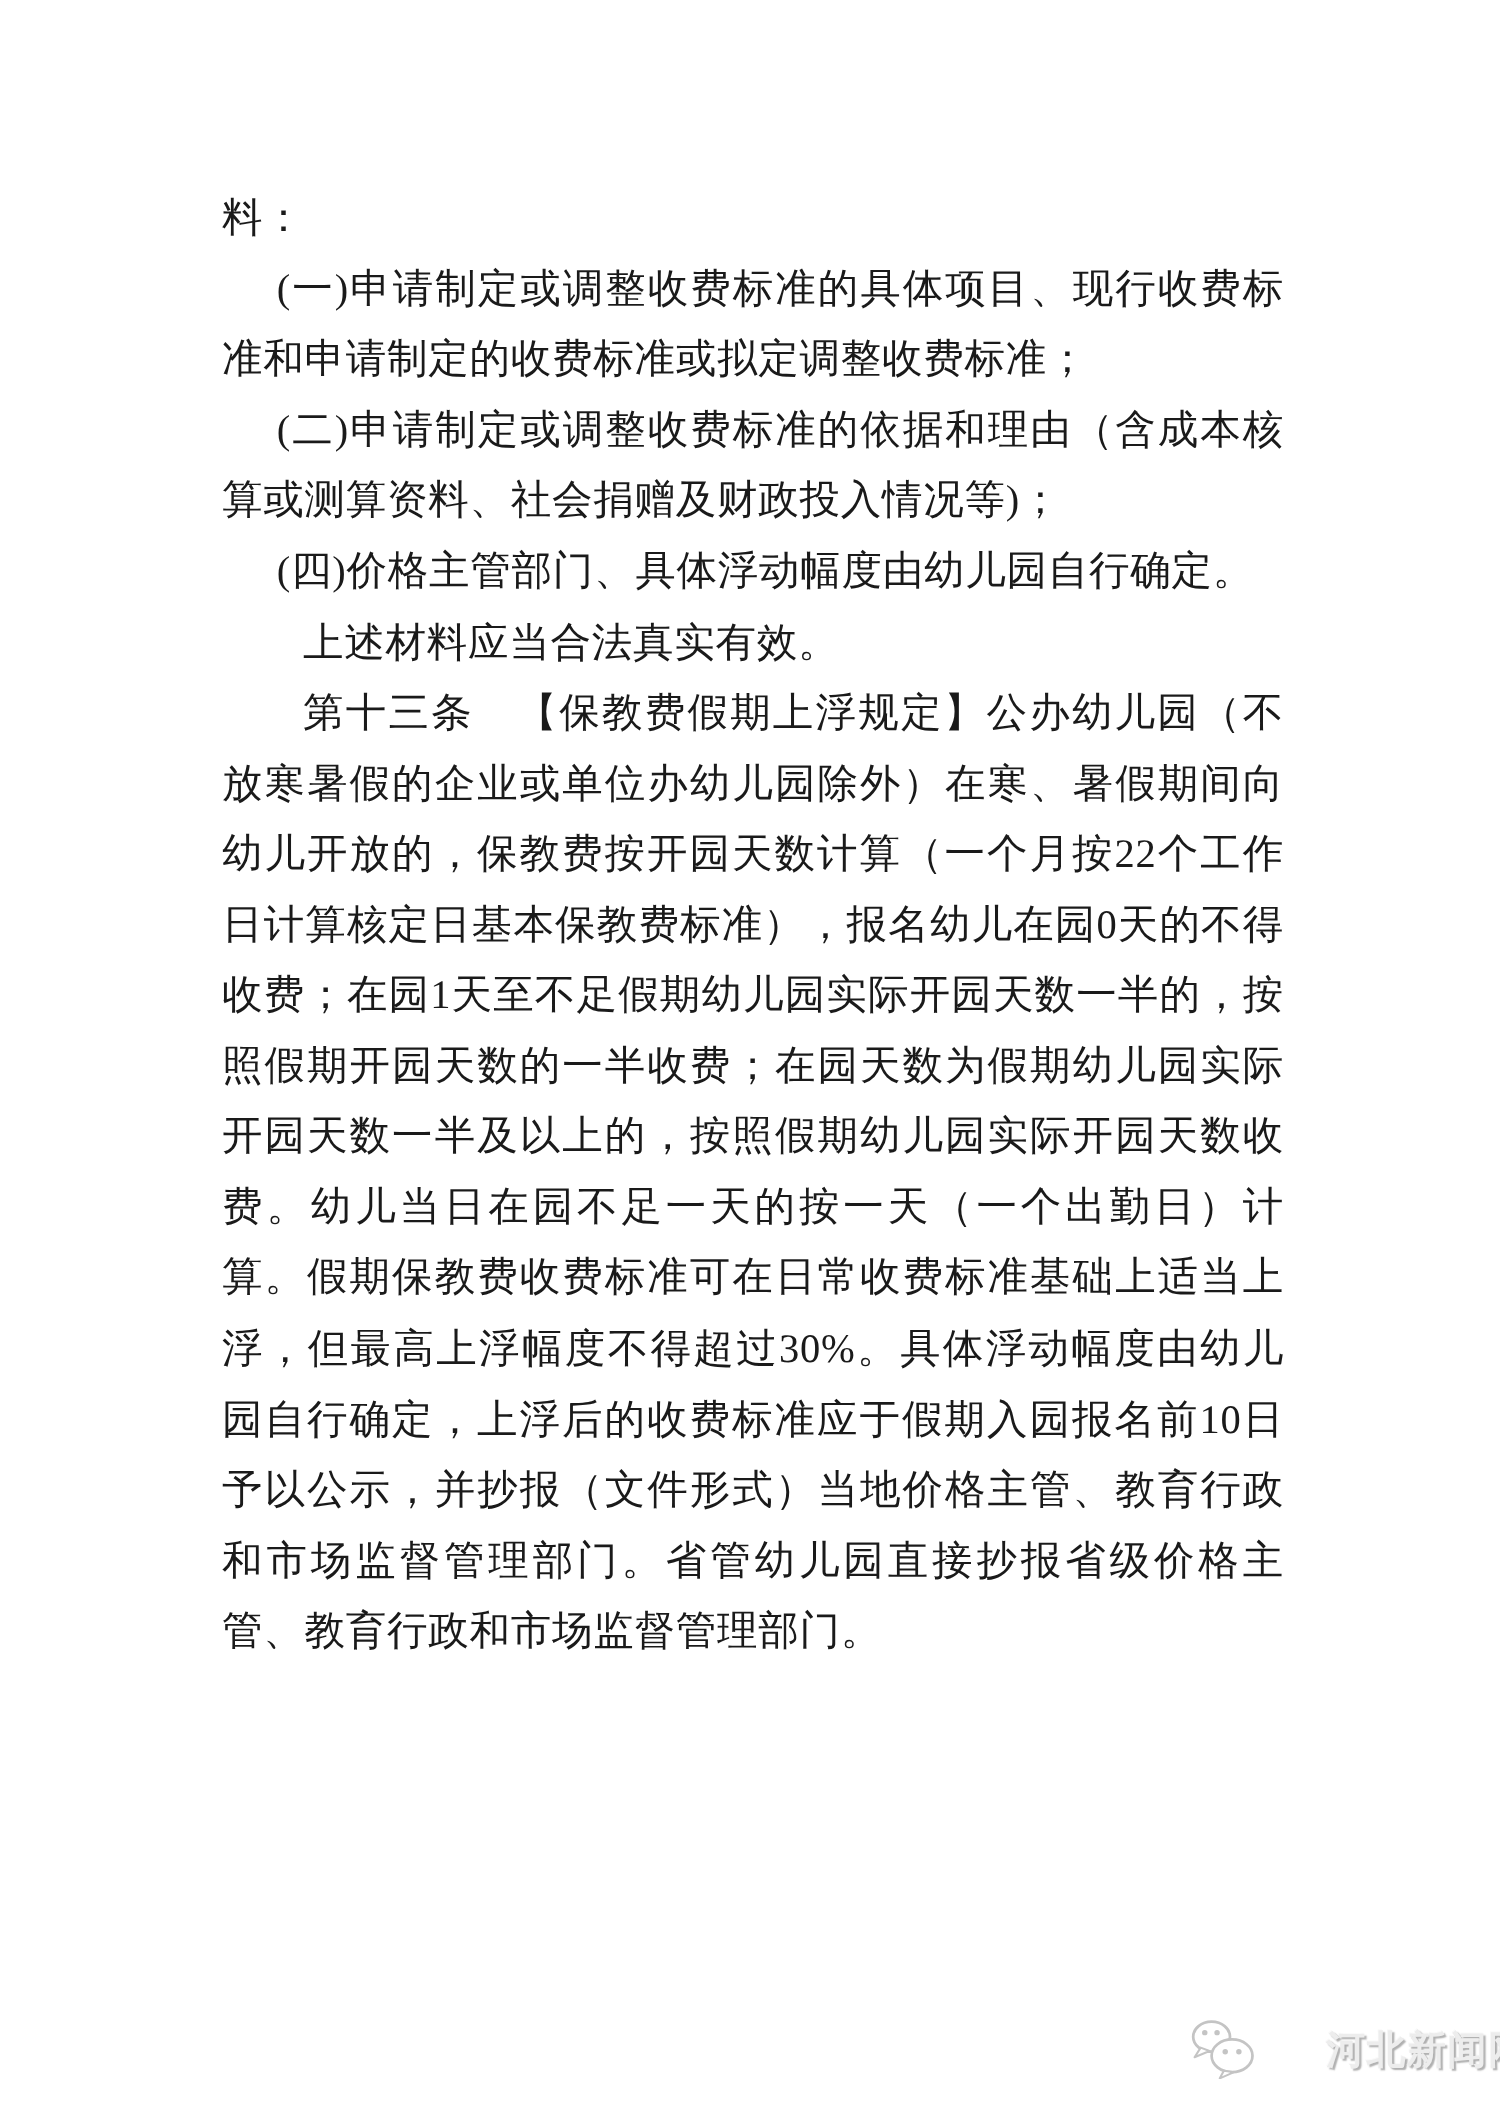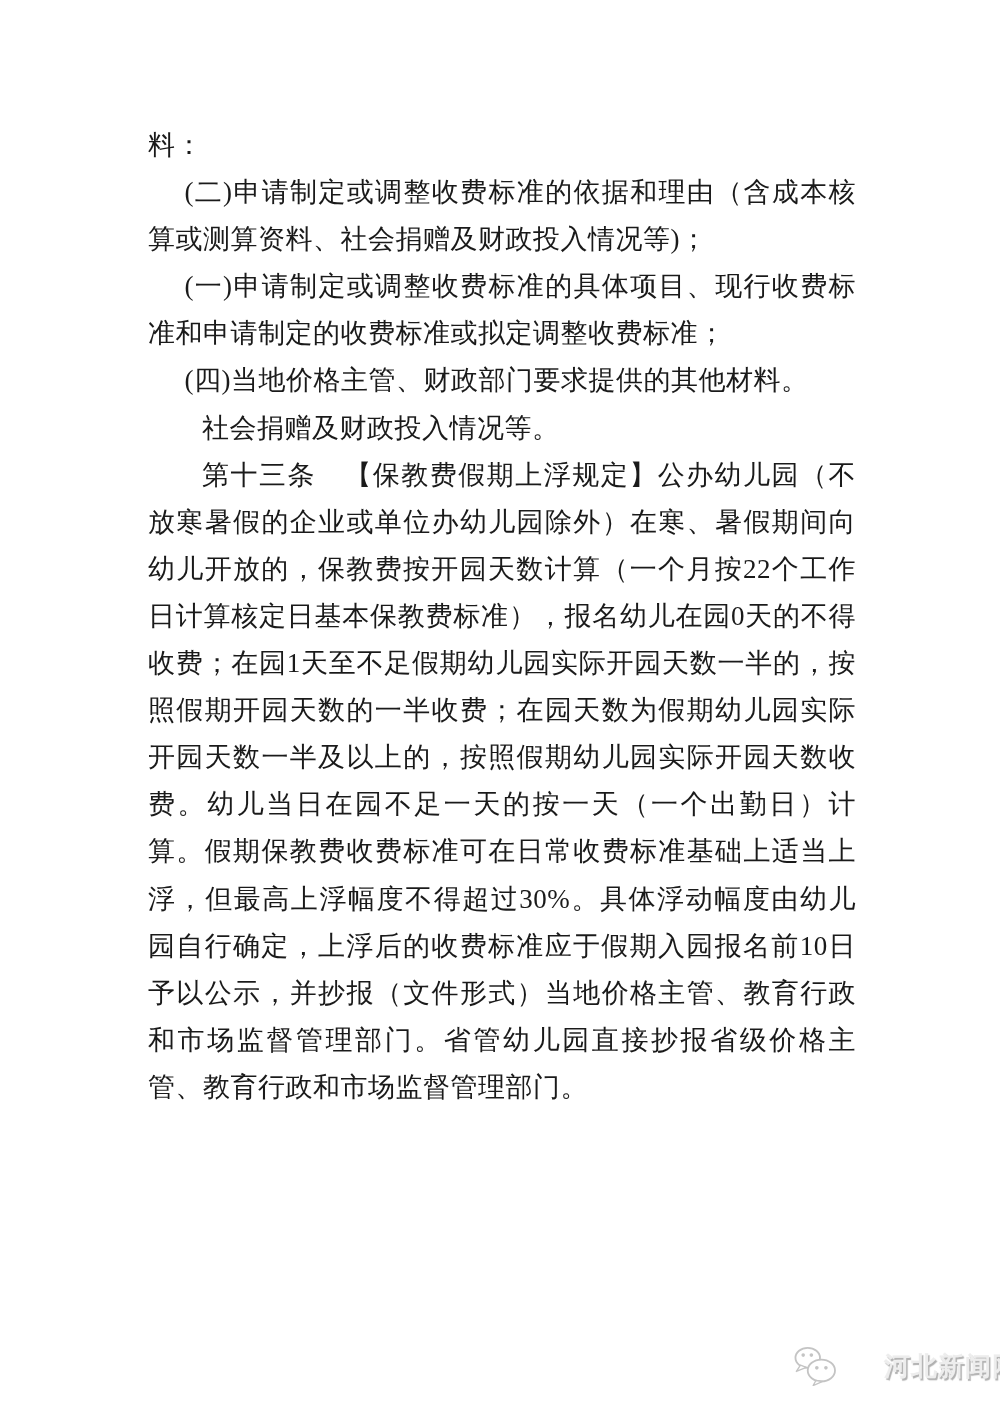--- a/index.html
+++ b/index.html
@@ -60,24 +60,24 @@
   }
   .watermark svg { display: block; }
 </style>
 </head>
 <body>
 
 <div class="page">
 
   <div class="doc">
       <p class="para indent-none"><span class="run">料：</span></p>
+      <p class="para indent-list"><span class="run">(一)申请制定或调整收费标准的具体项目、现行收费标准和申请制定的收费标准或拟定调整收费标准；</span></p>
       <p class="para indent-list"><span class="run">(二)申请制定或调整收费标准的依据和理由（含成本核算或测算资料、社会捐赠及财政投入情况等)；</span></p>
-      <p class="para indent-list"><span class="run">(一)申请制定或调整收费标准的具体项目、现行收费标准和申请制定的收费标准或拟定调整收费标准；</span></p>
-      <p class="para indent-list"><span class="run">(四)当地价格主管、财政部门要求提供的其他材料。</span></p>
-      <p class="para indent-normal"><span class="run">社会捐赠及财政投入情况等。</span></p>
+      <p class="para indent-list"><span class="run">(四)价格主管部门、具体浮动幅度由幼儿园自行确定。</span></p>
+      <p class="para indent-normal"><span class="run">上述材料应当合法真实有效。</span></p>
       <p class="para indent-normal"><span class="run bold">第十三条　【保教费假期上浮规定】</span><span class="run">公办幼儿园（不放寒暑假的企业或单位办幼儿园除外）在寒、暑假期间向幼儿开放的，保教费按开园天数计算（一个月按22个工作日计算核定日基本保教费标准），报名幼儿在园0天的不得收费；在园1天至不足假期幼儿园实际开园天数一半的，按照假期开园天数的一半收费；在园天数为假期幼儿园实际开园天数一半及以上的，按照假期幼儿园实际开园天数收费。幼儿当日在园不足一天的按一天（一个出勤日）计算。假期保教费收费标准可在日常收费标准基础上适当上浮，但最高上浮幅度不得超过30%。具体浮动幅度由幼儿园自行确定，上浮后的收费标准应于假期入园报名前10日予以公示，并抄报（文件形式）当地价格主管、教育行政和市场监督管理部门。省管幼儿园直接抄报省级价格主管、教育行政和市场监督管理部门。</span></p>
     </div>
 
   <div class="watermark">
     <span>
       <svg width="44" height="40" viewBox="0 0 48 44" xmlns="http://www.w3.org/2000/svg">
 
         <ellipse cx="16" cy="13" rx="13.5" ry="11" fill="#ffffff" stroke="#c4c4c4" stroke-width="2"></ellipse>
         <path d="M8 21 L3.5 28 L14.5 23.5 Z" fill="#ffffff" stroke="#c4c4c4" stroke-width="1.5" stroke-linejoin="round"></path>
         <circle cx="11" cy="10" r="2" fill="#c4c4c4"></circle>

